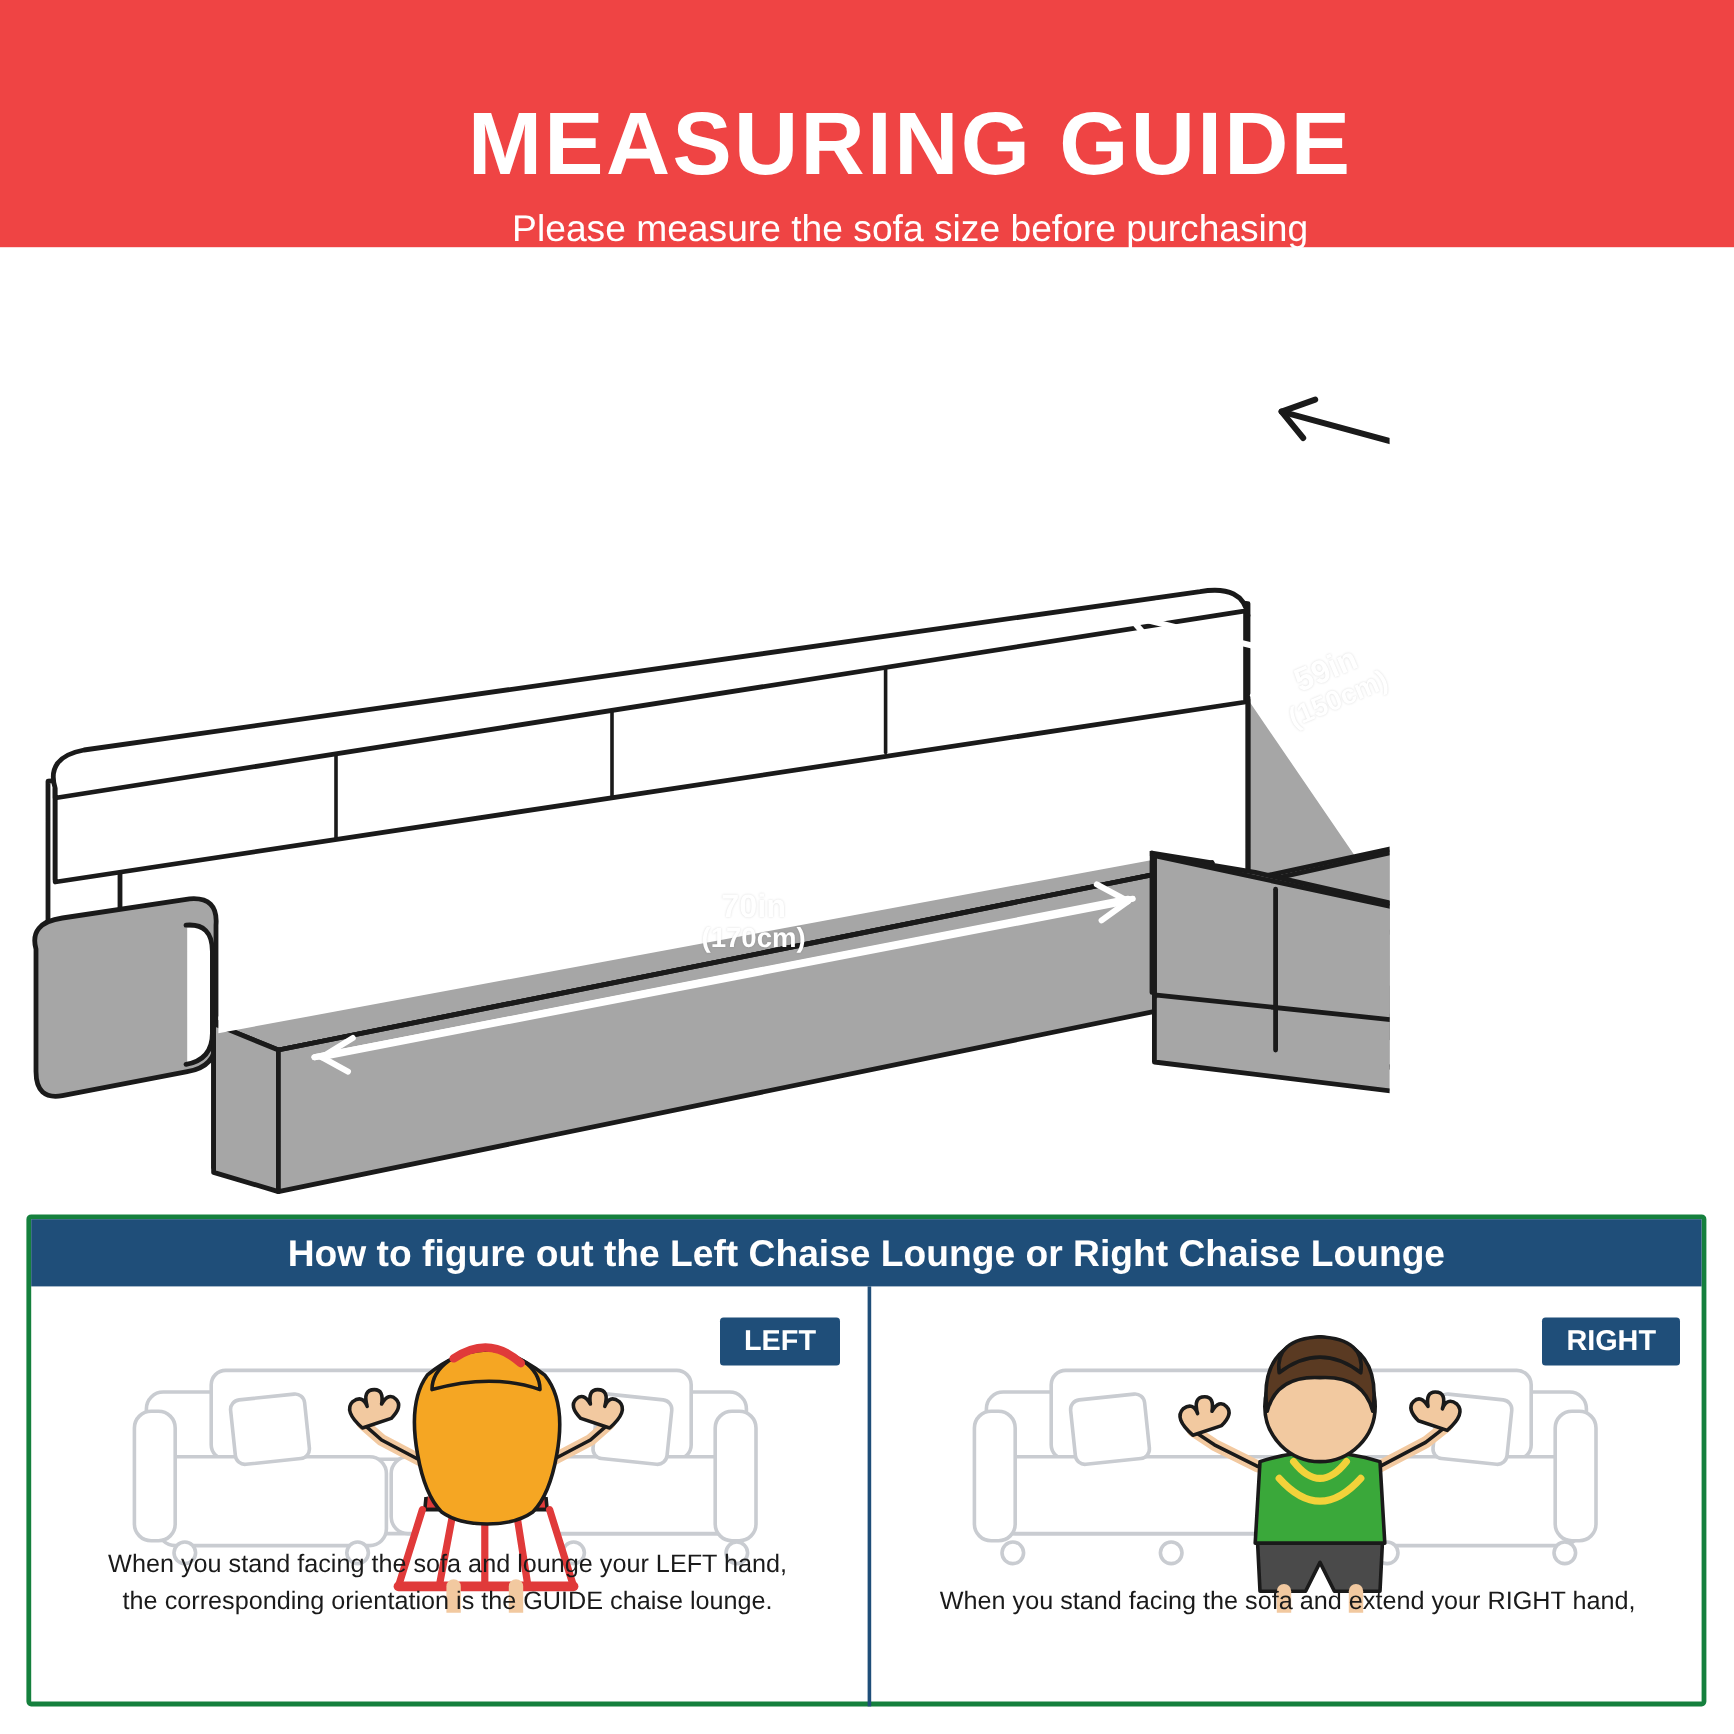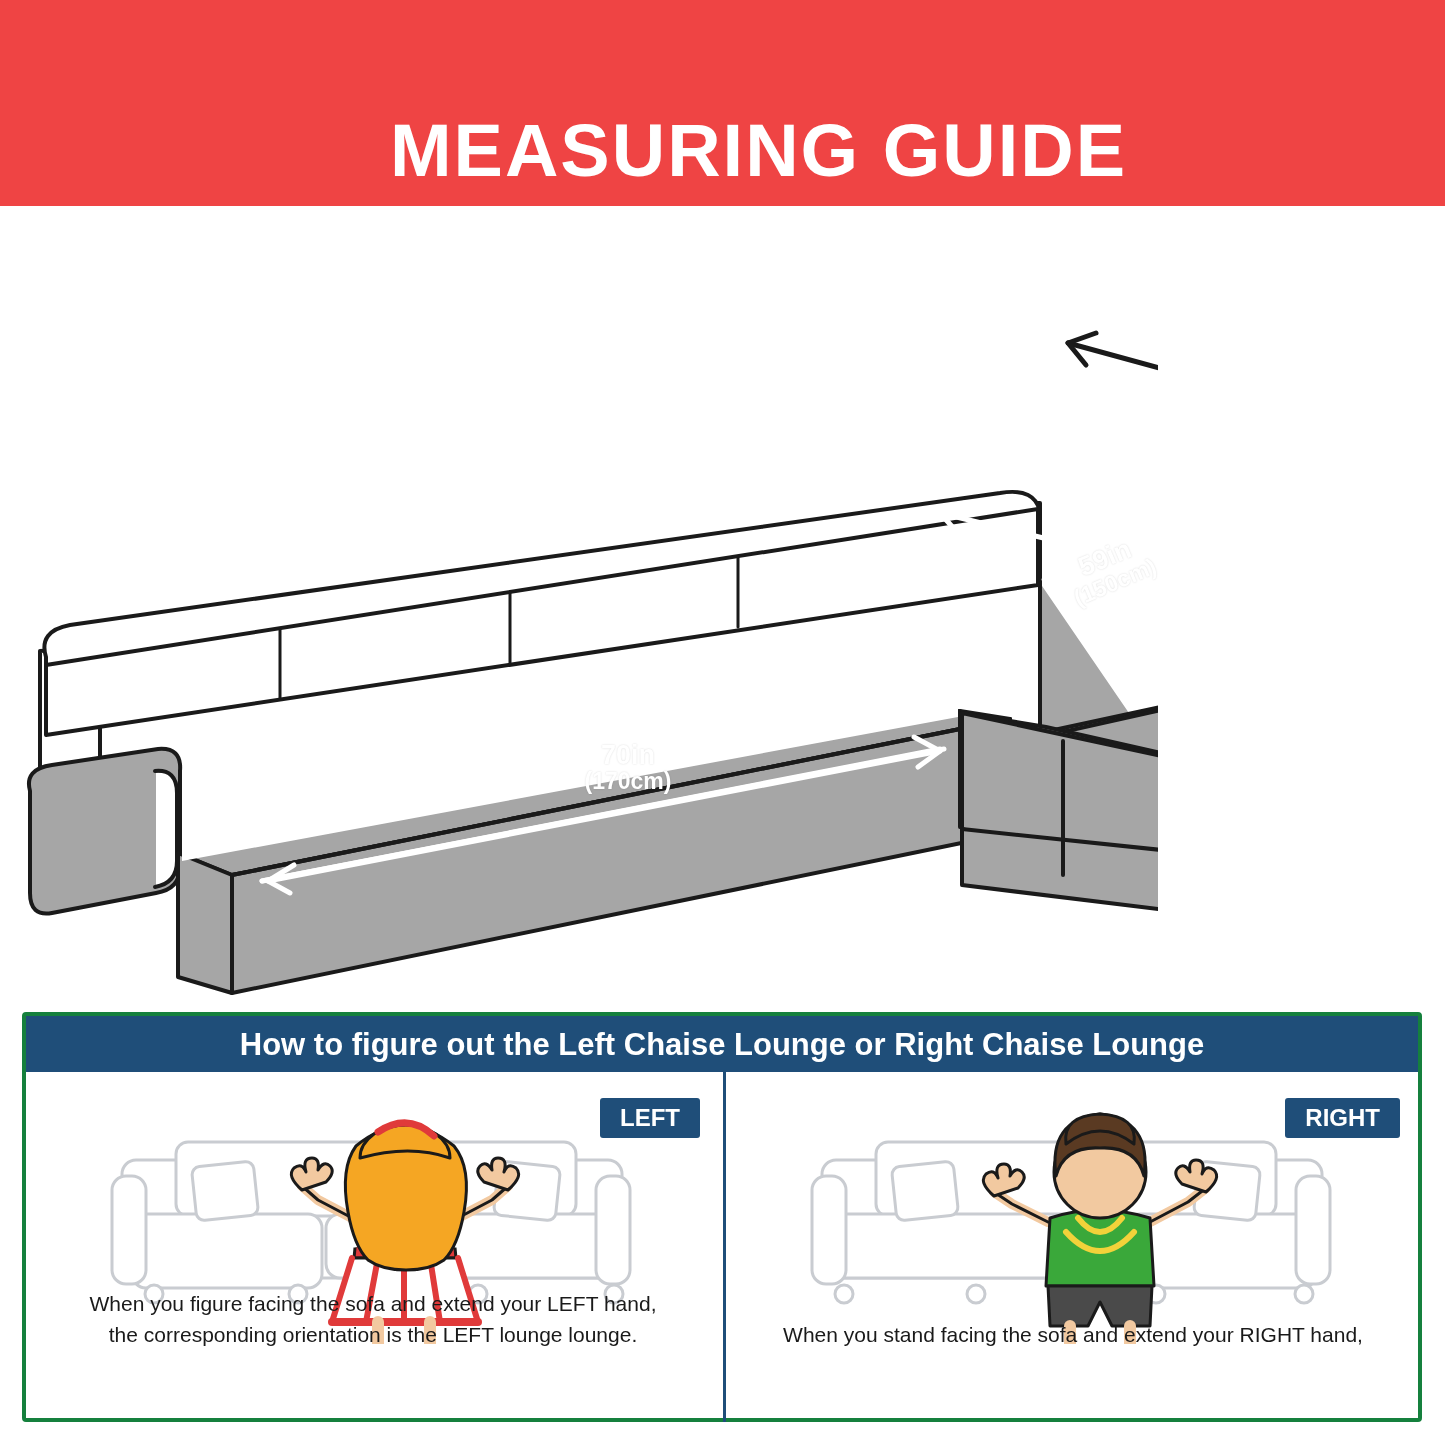--- a/index.html
+++ b/index.html
@@ -84,20 +84,21 @@
   .caption{
     position:absolute;left:10px;bottom:6px;width:674px;
     text-align:center;font-size:21px;color:#1a1a1a;line-height:1.45;
   }
 </style>
 </head>
 <body>
 
 <div class="header">
   <div class="header-title">MEASURING GUIDE</div>
+  <div class="header-sub">Please measure the sofa size before purchasing</div>
 </div>
 
 <div class="diagram">
 
   <svg width="1445" height="790" viewBox="0 0 1445 790">
     <g fill="#a6a6a6" stroke="#1a1a1a" stroke-width="4" stroke-linejoin="round" stroke-linecap="round">
 
       <rect x="258" y="710" width="34" height="48" rx="8" fill="#1a1a1a" stroke="none"></rect>
       <rect x="800" y="572" width="30" height="44" rx="8" fill="#1a1a1a" stroke="none"></rect>
       <rect x="968" y="540" width="28" height="42" rx="8" fill="#1a1a1a" stroke="none"></rect>
@@ -255,22 +256,22 @@
           <path d="M392 302 q10 -8 26 0 q2 8 -12 8 q-16 0 -14 -8 z" fill="#e03a3a"></path>
 
           <path d="M330 74 q48 -40 98 0 q18 22 10 66 q-6 34 -20 48 q-14 10 -38 10 q-24 0 -38 -10 q-14 -14 -20 -48 q-8 -44 8 -66 z" fill="#f5a623"></path>
           <path d="M348 62 q32 -18 62 0 q14 10 14 24 q-40 -14 -90 0 q0 -14 14 -24 z" fill="#f5a623"></path>
           <path d="M352 60 q30 -20 56 4" fill="none" stroke="#e03a3a" stroke-width="7"></path>
         </g>
       </svg>
     </div>
 
     <div class="caption">
-      <span>When you figure facing the sofa and extend your LEFT hand,</span><br>
-      <span>the corresponding orientation is the LEFT lounge lounge.</span>
+      <span>When you stand facing the sofa and lounge your LEFT hand,</span><br>
+      <span>the corresponding orientation is the GUIDE chaise lounge.</span>
     </div>
   </div>
 
   <div class="half right">
     <div class="badge">RIGHT</div>
 
     <div class="scene">
       <svg width="694" height="272" viewBox="0 0 694 272">
         <g fill="#ffffff" stroke="#c9ccd1" stroke-width="3" stroke-linejoin="round">
           <rect x="96" y="88" width="500" height="118" rx="14"></rect>

